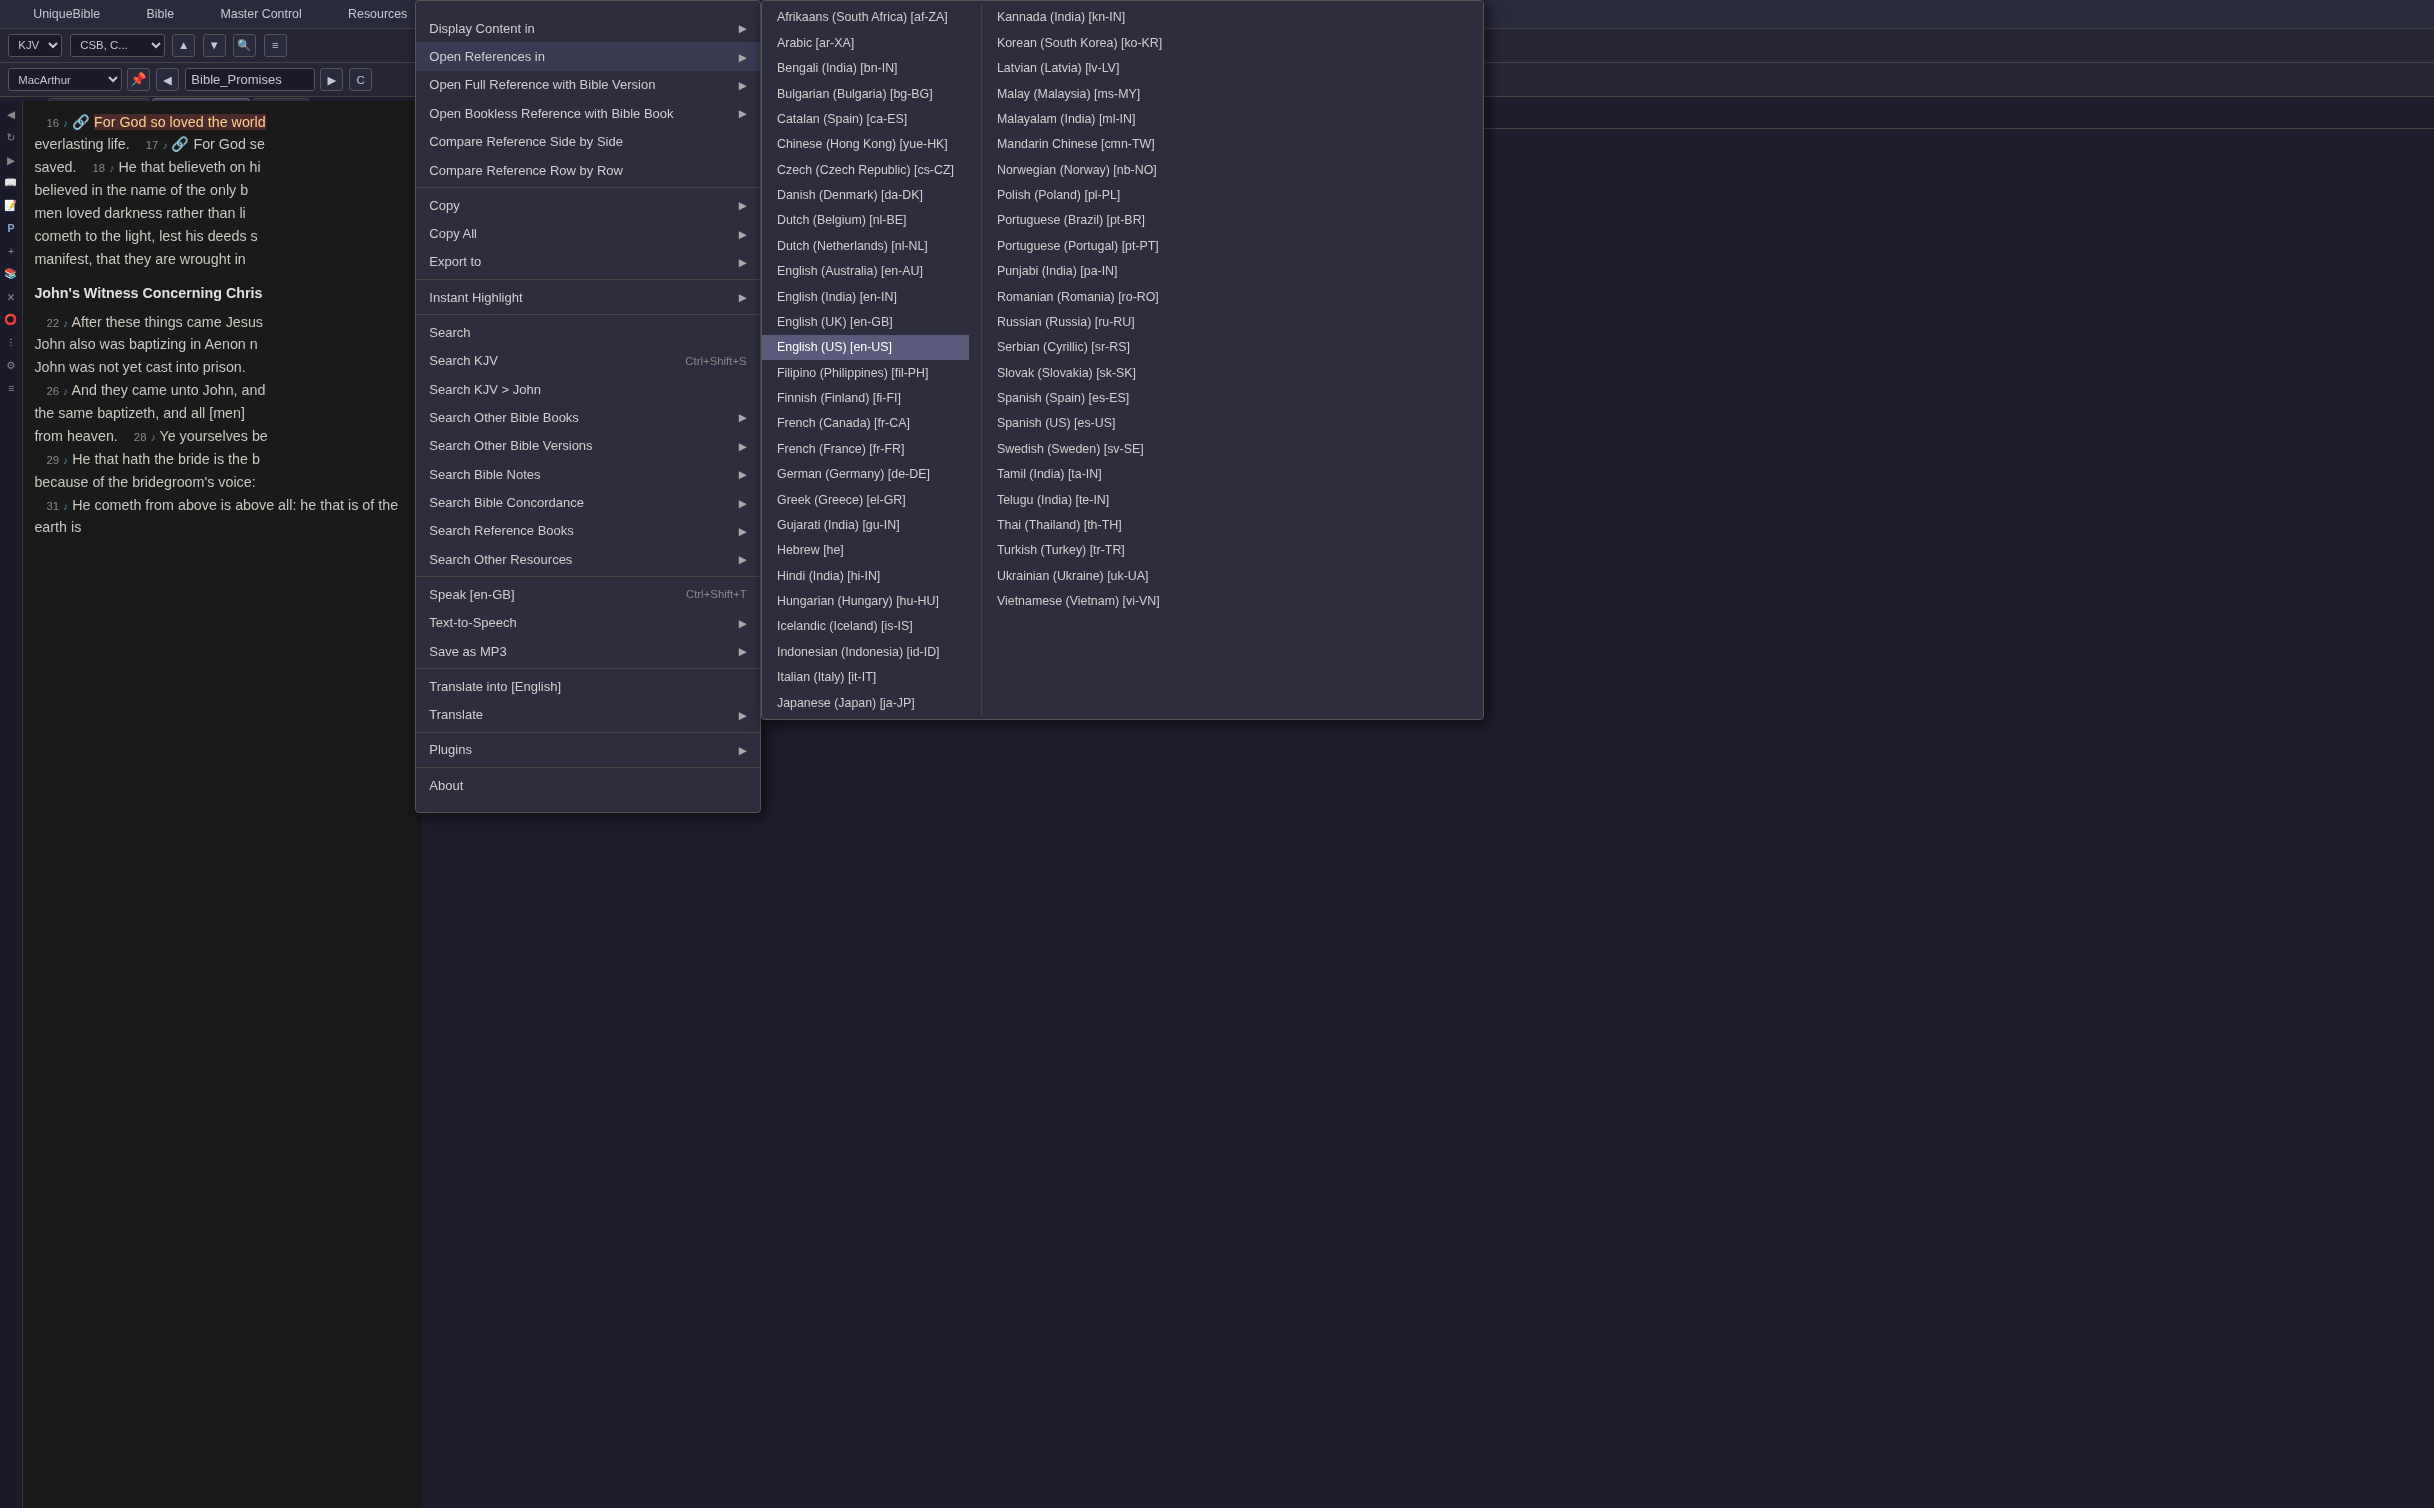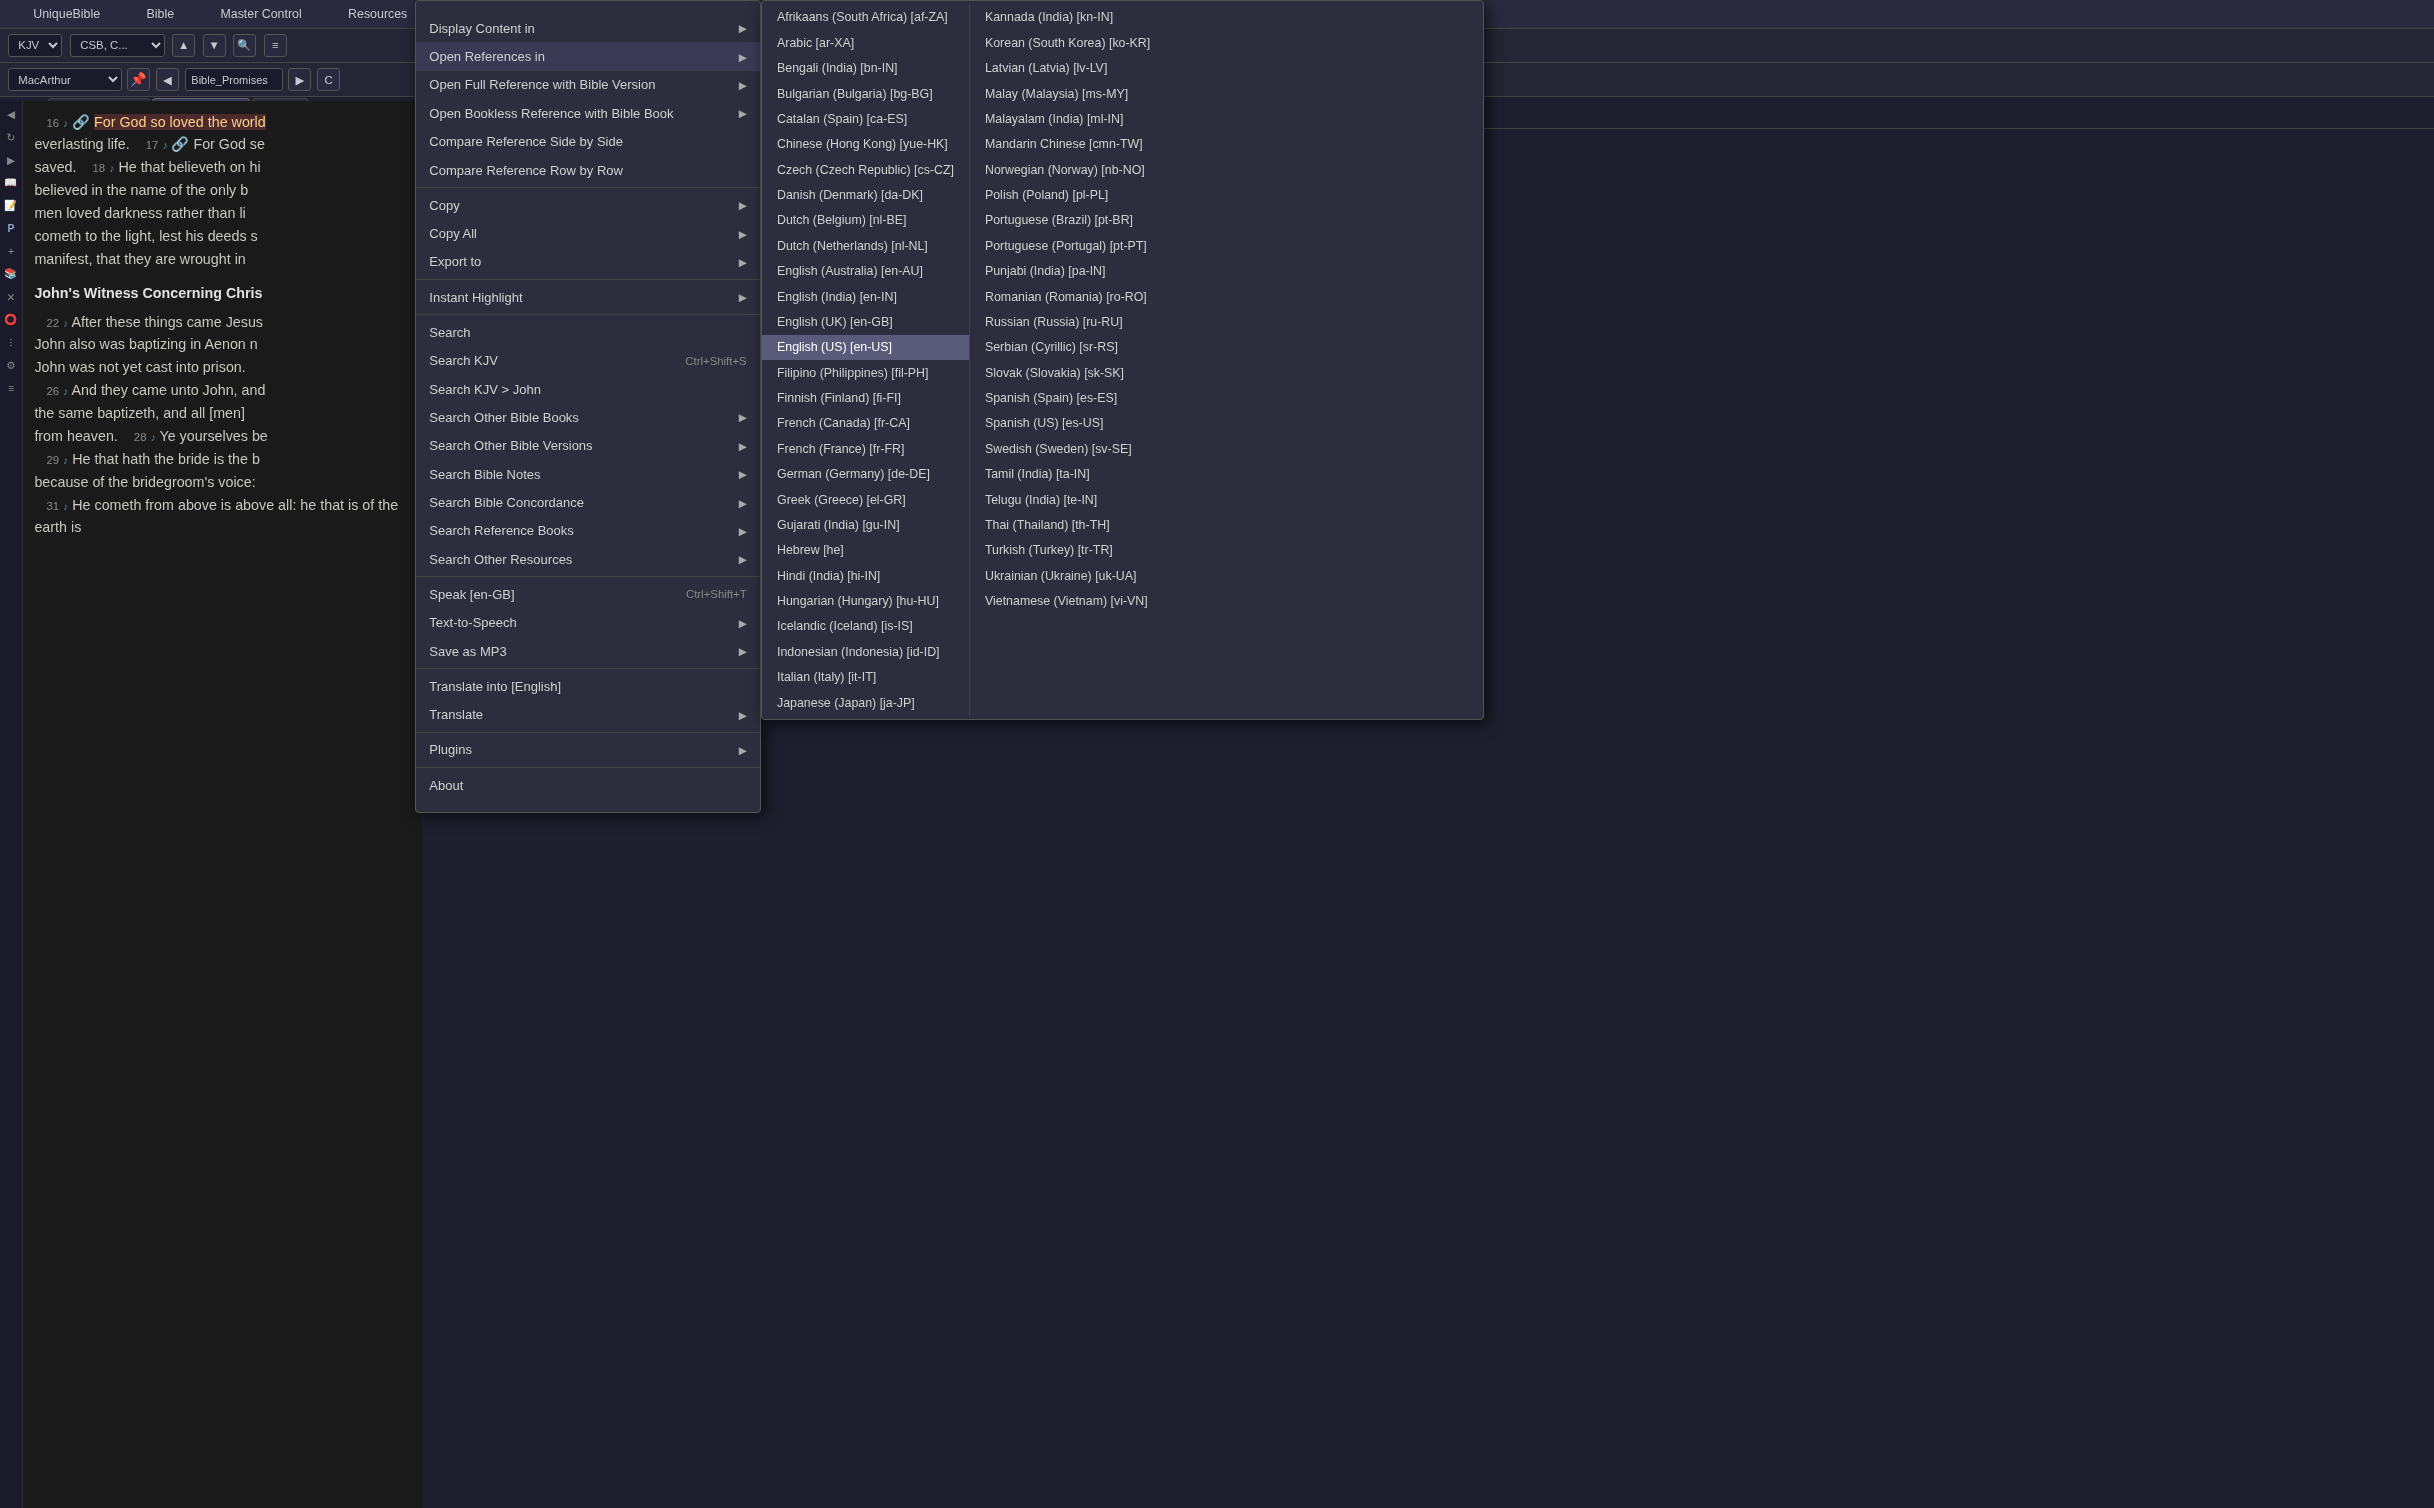--- a/index.html
+++ b/index.html
@@ -224,21 +224,21 @@
       top: 0;
       width: 723px;
       background: #2d2d3d;
       border: 1px solid #555;
       border-radius: 3.8px;
       box-shadow: 3.8px 3.8px 15px rgba(0,0,0,0.6);
       z-index: 101;
       padding: 3.8px 0;
       display: grid;
       grid-template-columns: 1fr 1fr;
-      column-gap: 0;
+      column-gap: 12px;
     }
     .lang-item {
       display: flex;
       align-items: center;
       padding: 5.7px 15px;
       cursor: pointer;
       font-size: 12.4px;
       color: #d0d0d0;
       white-space: nowrap;
     }
@@ -270,21 +270,21 @@
   <div class="toolbar-btn">🔍</div>
   <div class="toolbar-btn">≡</div>
 </div>
 
 <div class="toolbar2" style="position:absolute;top:63px;left:0;width:2435px;">
   <select class="toolbar2-select">
     <option>MacArthur</option>
   </select>
   <div class="toolbar-btn" style="font-size:13.3px;">📌</div>
   <div class="toolbar-btn">◀</div>
-  <input type="text" value="Bible_Promises" style="background: rgb(26, 26, 42); color: rgb(200, 200, 208); border: 1px solid rgb(85, 85, 85); border-radius: 2.9px; padding: 1.9px 5.7px; font-size: 11px; height: 23px; width: 98px;">
+  <input type="text" value="Bible_Promises" style="background: rgb(26, 26, 42); color: rgb(200, 200, 208); border: 1px solid rgb(85, 85, 85); border-radius: 2.9px; padding: 1.9px 5.7px; font-size: 13px; height: 23px; width: 130px;">
   <div class="toolbar-btn">▶</div>
   <div class="toolbar-btn">C</div>
 </div>
 
 <div class="tabbar" style="position:absolute;top:97px;left:23px;width:2412px;">
   <div class="tab-nav">◀</div>
   <div class="tab tab-inactive">
     <span>CUV-John 3:16</span>
   </div>
   <div class="tab tab-active">

